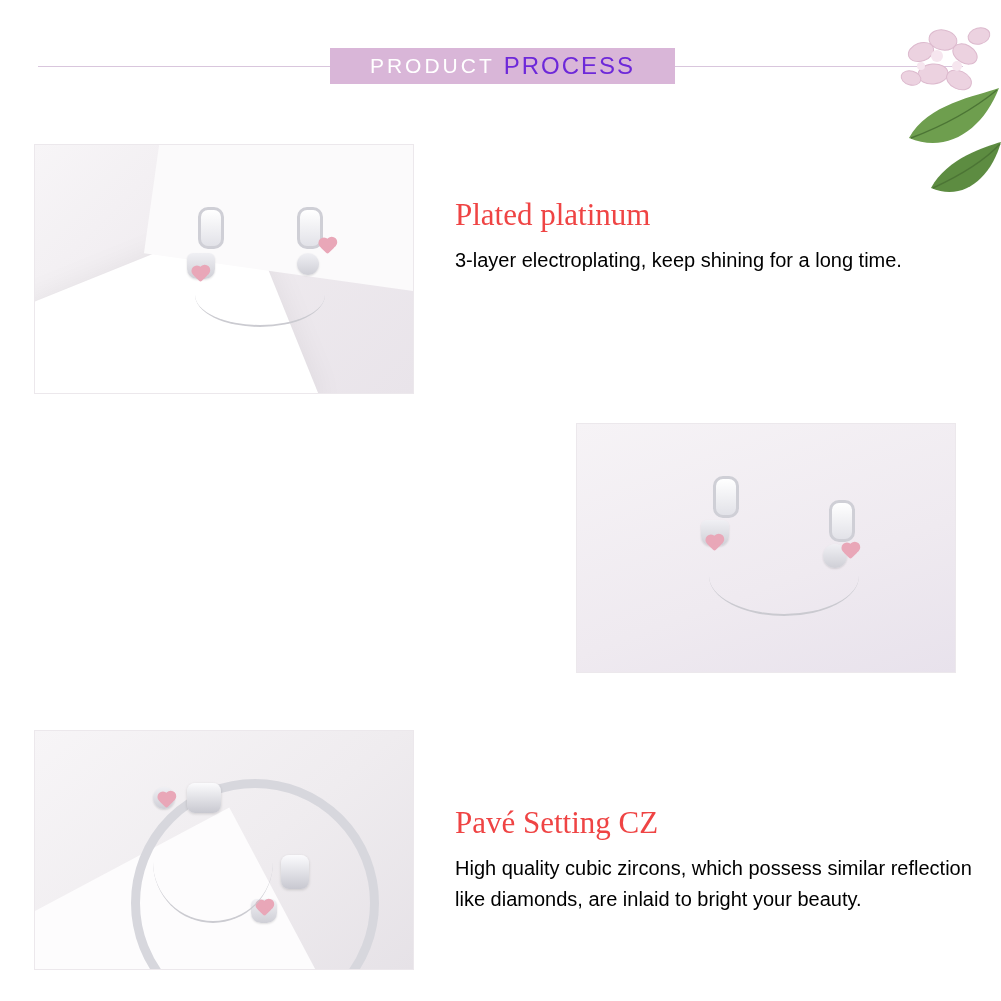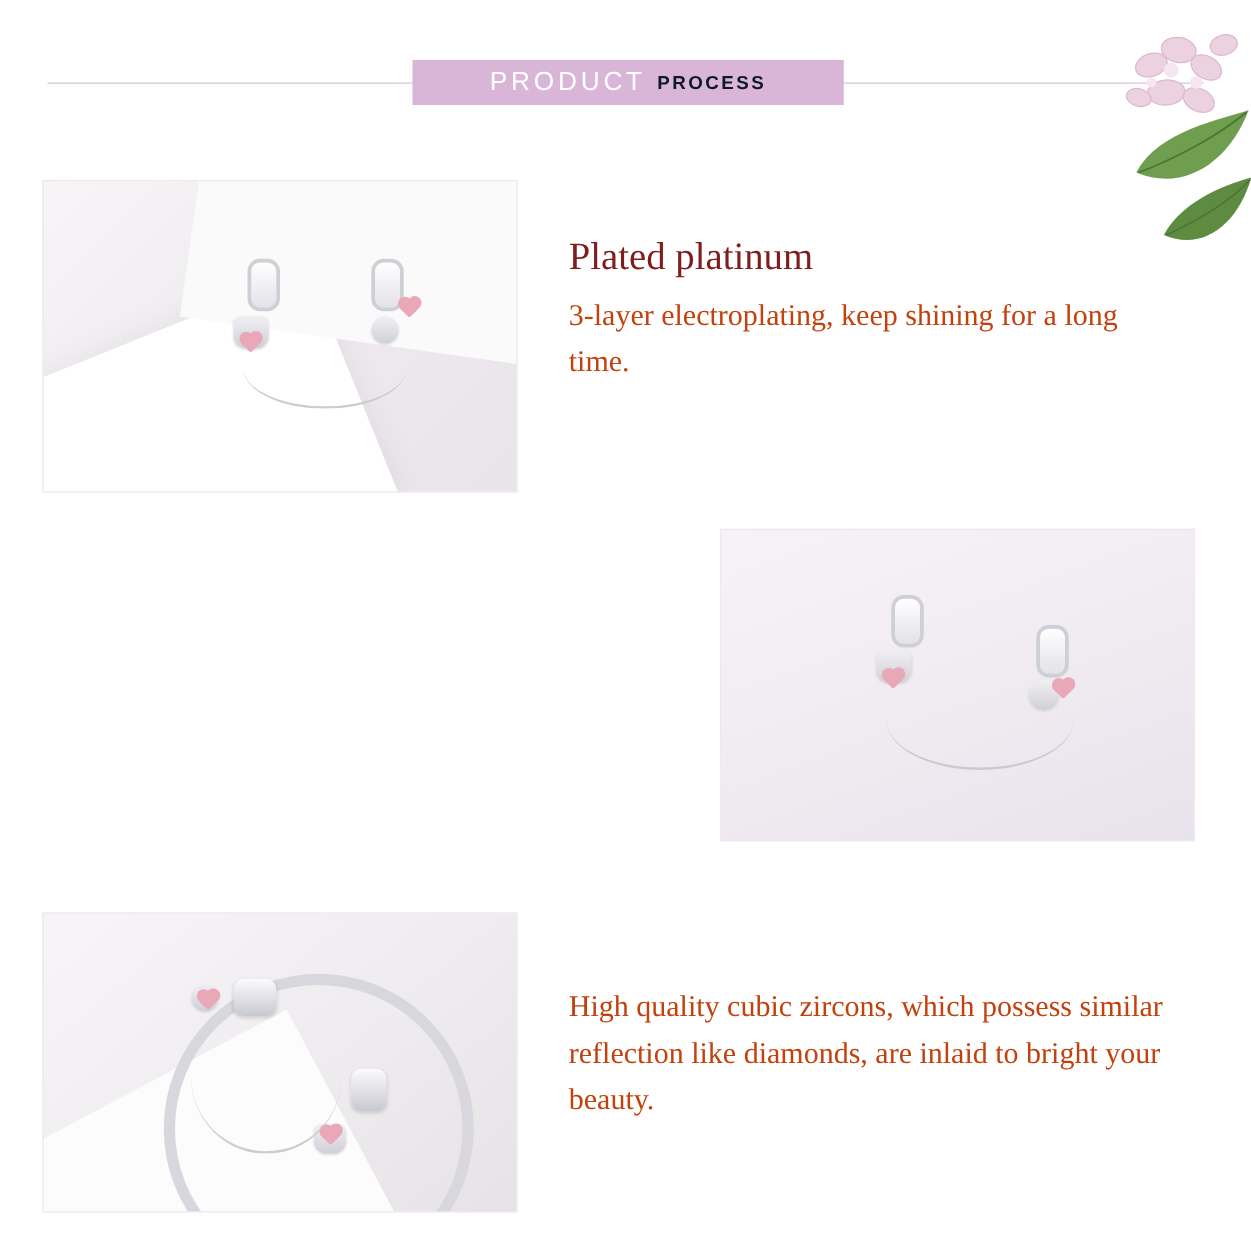--- a/index.html
+++ b/index.html
@@ -44,24 +44,24 @@
     letter-spacing: 2px;
   }
   .header-badge .word-light {
     color: #ffffff;
     font-family: "Liberation Sans", sans-serif;
     font-size: 21px;
     font-weight: 400;
     letter-spacing: 3px;
   }
   .header-badge .word-bold {
-    color: #0f172a;
+    color: #6d28d9;
     font-family: "Liberation Sans", sans-serif;
-    font-size: 15px;
-    font-weight: bold;
+    font-size: 24px;
+    font-weight: normal;
     letter-spacing: 2px;
     margin-left: 9px;
   }
 
   
   .flower-deco {
     position: absolute;
     top: 18px;
     right: 0;
     width: 110px;
@@ -80,29 +80,29 @@
     position: absolute;
     inset: 0;
   }
 
   .text-block {
     position: absolute;
   }
   .text-title {
     font-family: "Liberation Serif", serif;
     font-size: 31px;
-    color: #7f1d1d;
-    margin: 8px 0 13px 0;
+    color: #ef4444;
+    margin: 18px 0 13px 0;
     font-weight: 400;
     line-height: 1.1;
   }
   .text-body {
-    font-family: Liberation Serif, serif;
-    font-size: 24px;
-    color: #c2410c;
+    font-family: Liberation Sans, sans-serif;
+    font-size: 20px;
+    color: #000000;
     line-height: 1.55;
     margin: 0;
   }
 
   
   #photo-1 { left: 34px;  top: 144px;  width: 378px; height: 248px; }
   #text-1  { left: 455px; top: 180px;  width: 470px; }
 
   
   #text-2  { left: 45px;  top: 478px;  width: 470px; }
@@ -260,14 +260,15 @@
     <div class="bead" style="left:246px; top:124px; width:28px; height:34px;"></div>
     <div class="charm" style="left:118px; top:56px; width:22px; height:22px; border-radius:50%;"></div>
     <div class="heart" style="left:126px; top:64px;"></div>
     <div class="charm" style="left:216px; top:168px; width:26px; height:24px;"></div>
     <div class="heart" style="left:224px; top:172px;"></div>
     <div class="chain" style="left:118px; top:70px; width:120px; height:120px;"></div>
   </div>
 </div>
 
 <div class="text-block" id="text-3">
+  <h2 class="text-title">Pavé Setting CZ</h2>
   <p class="text-body">High quality cubic zircons, which possess similar reflection like diamonds, are inlaid to bright your beauty.</p>
 </div>
 
 </body></html>

